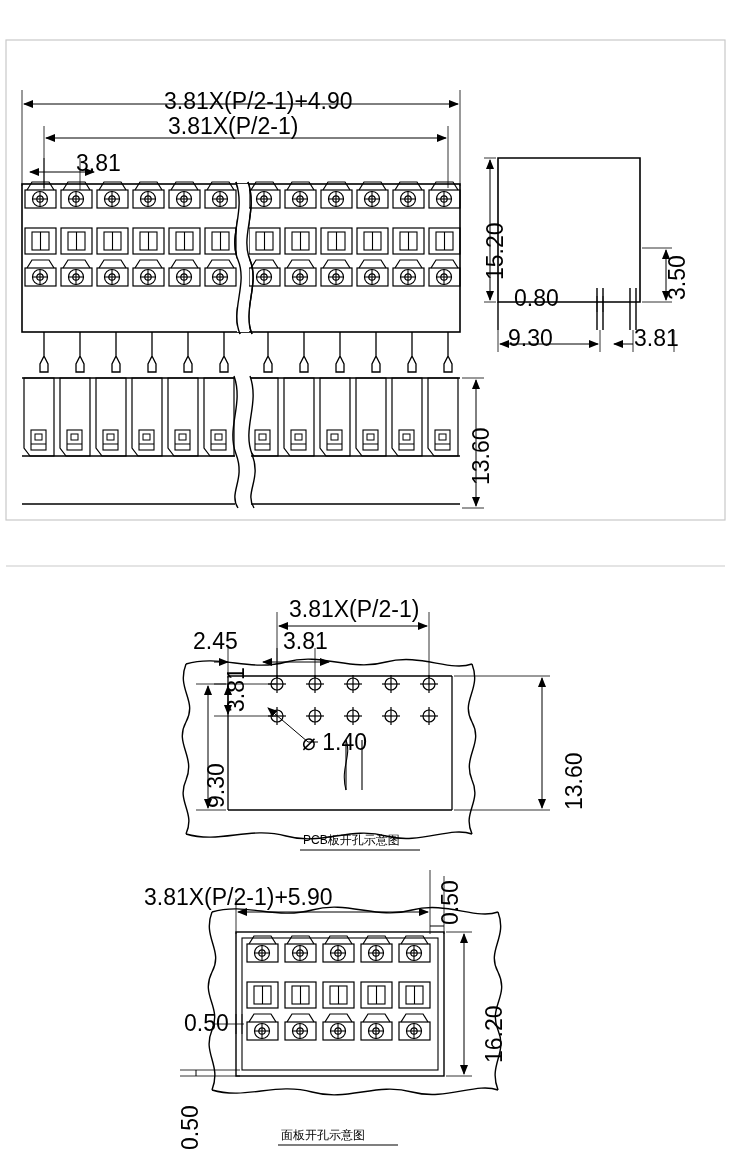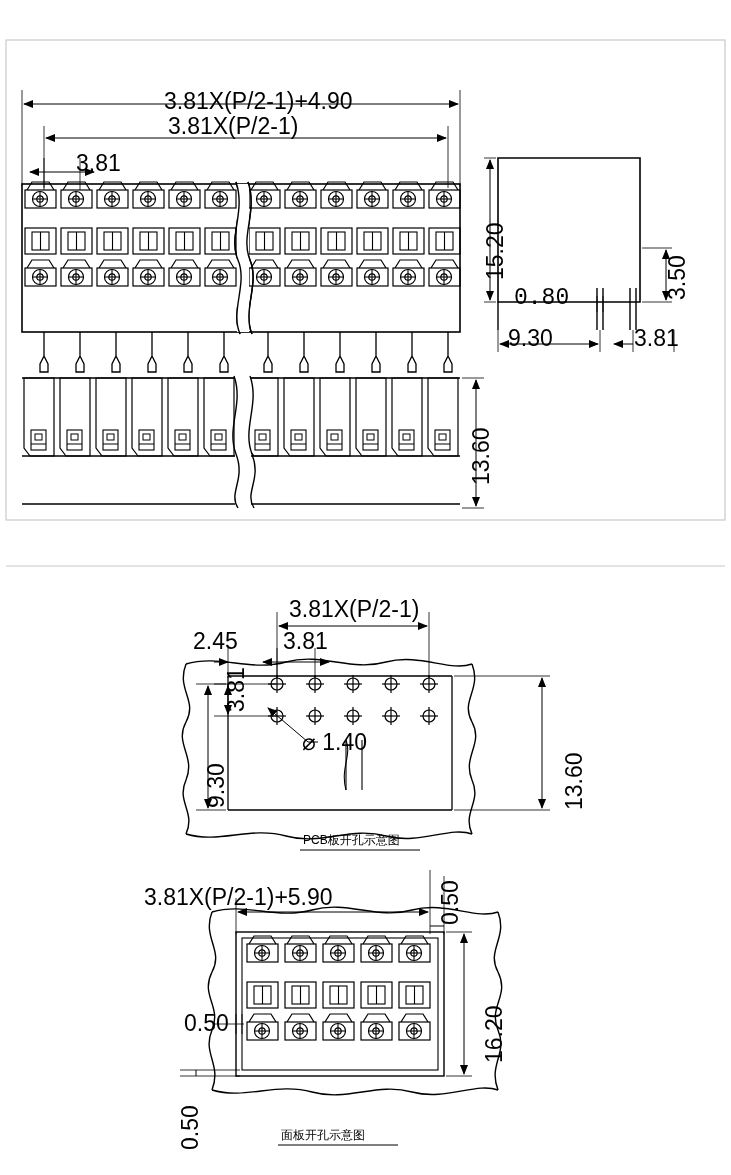--- a/index.html
+++ b/index.html
@@ -354,21 +354,21 @@
   <div class="lbl" style="left:164px; top:76px;margin-top:12px;">3.81X(P/2-1)+4.90</div>
 
   <div class="lbl" style="left:168px; top:113px;">3.81X(P/2-1)</div>
 
   <div class="lbl" style="left:76px; top:150px;">3.81</div>
 
   <div class="lbl rot90" style="left:482px; top:280px;">15.20</div>
 
   <div class="lbl rot90" style="left:664px; top:300px;">3.50</div>
 
-  <div class="lbl" style="left:514px; top:285px;font-family:Liberation Mono, monospace;">0.80</div>
+  <div class="lbl" style="left:514px; top:285px;">0.80</div>
 
   <div class="lbl" style="left:508px; top:325px;">9.30</div>
 
   <div class="lbl" style="left:634px; top:325px;">3.81</div>
 
   <div class="lbl rot90" style="left:468px; top:485px;">13.60</div>
 
   <div class="lbl" style="left:289px; top:596px;">3.81X(P/2-1)</div>
 
   <div class="lbl" style="left:193px; top:628px;">2.45</div>

